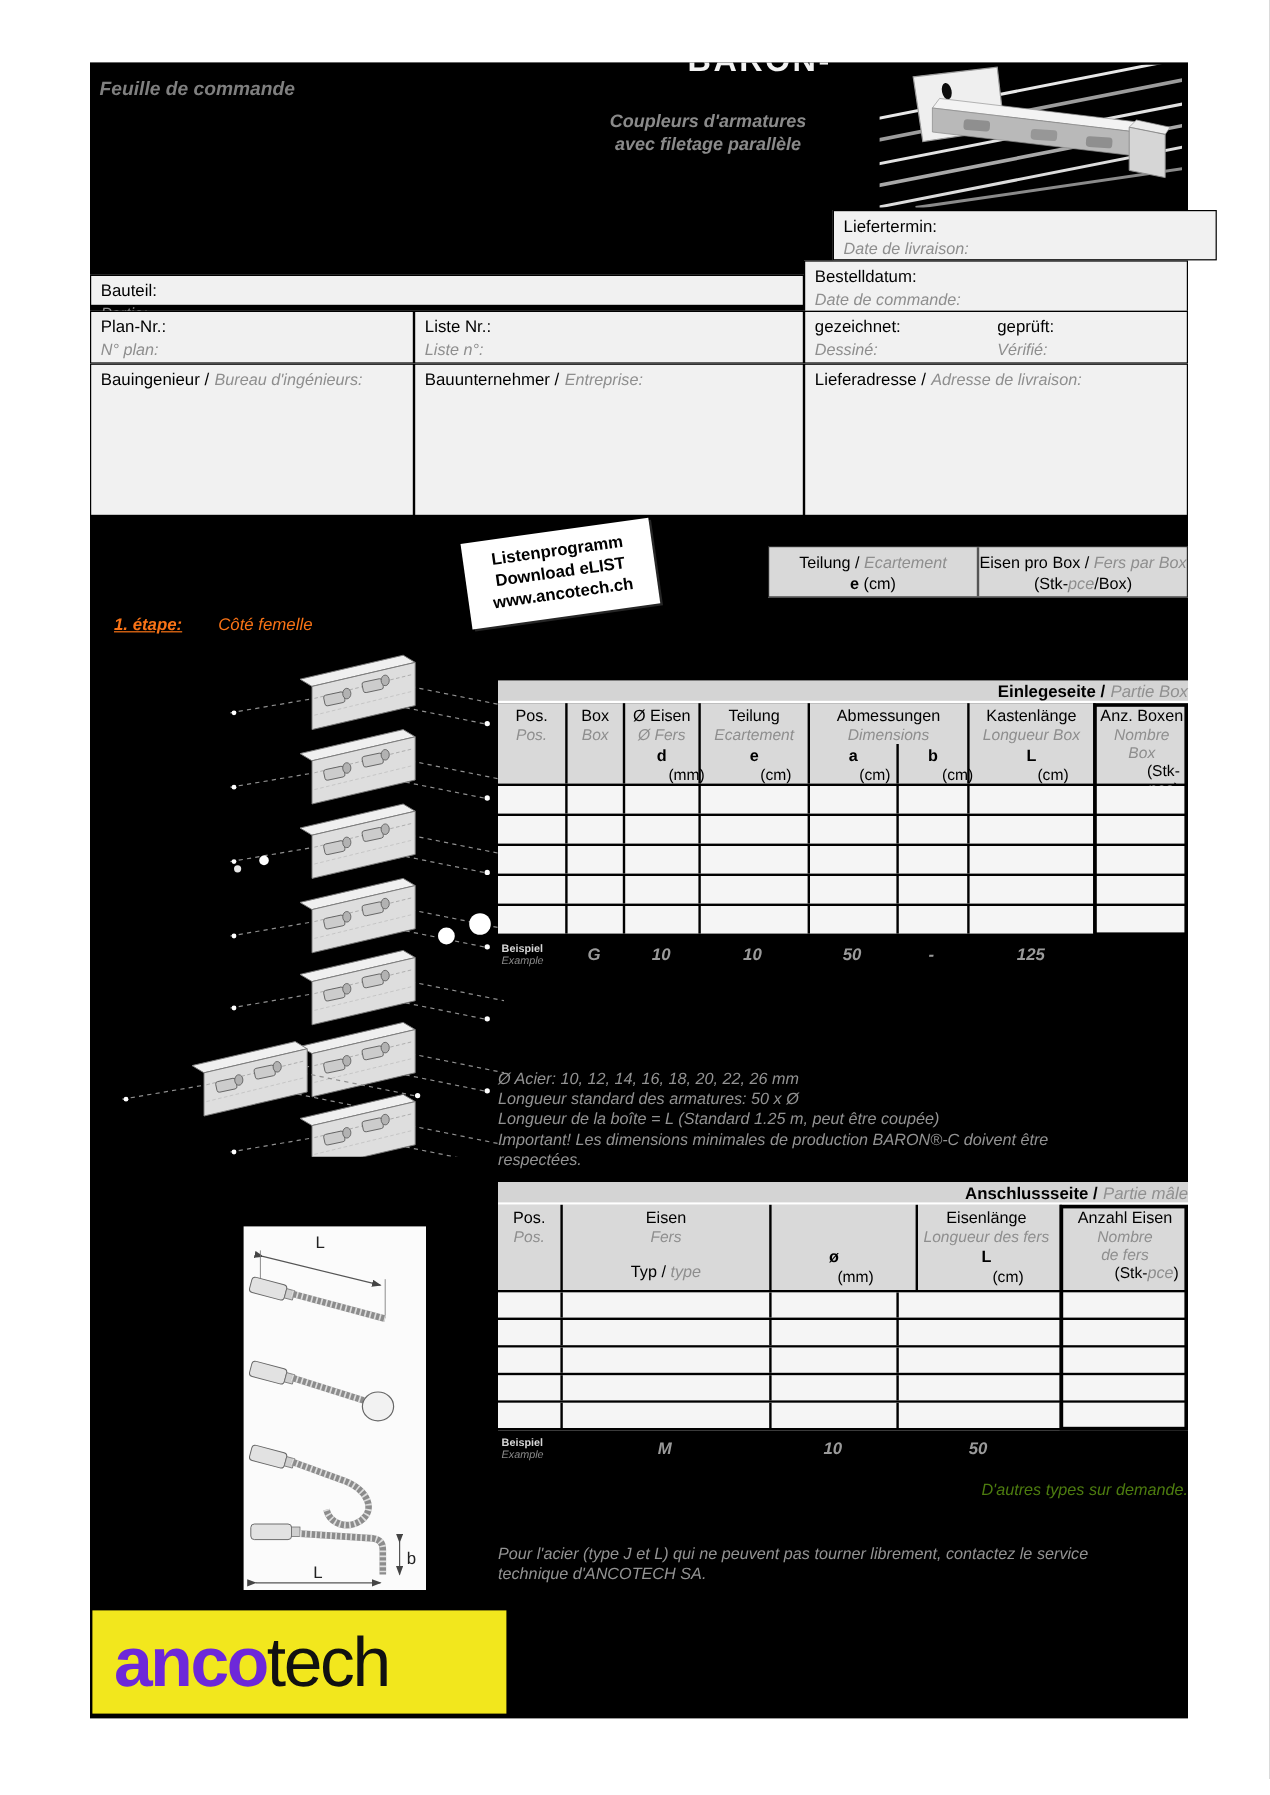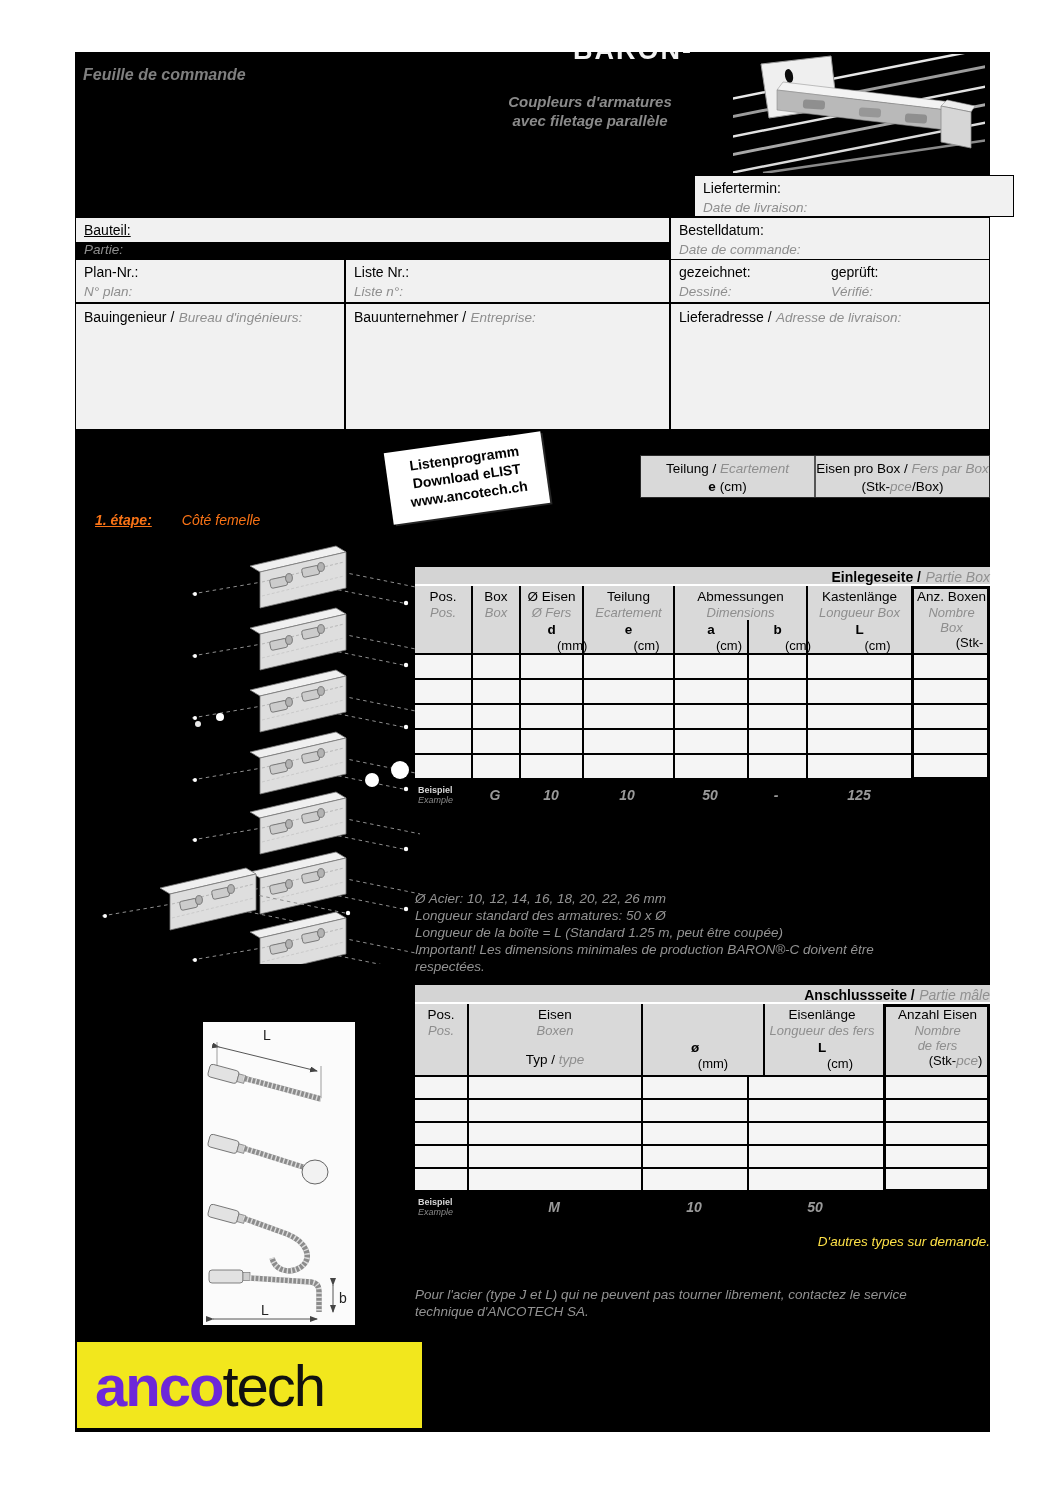--- a/index.html
+++ b/index.html
@@ -45,21 +45,21 @@
   .td{box-sizing:border-box;height:100%;}
   .td + .td{border-left:2px solid #000;}
   .thick{position:absolute;border:3px solid #000;box-sizing:border-box;pointer-events:none;}
   .exrow{position:absolute;left:0;width:100%;}
   .exlab-de{font:700 9px/10px "Liberation Sans",sans-serif;color:#d6d6d6;}
   .exlab-fr{font:italic 400 9px/10px "Liberation Sans",sans-serif;color:#8a8a8a;}
   .exval{position:absolute;top:7px;transform:translateX(-50%);
          font:italic 700 14px "Liberation Sans",sans-serif;color:#9a9a9a;}
   
   .note-line{font:italic 400 13.5px/17px "Liberation Sans",sans-serif;color:#939393;}
-  .right-note{font:italic 400 13.5px "Liberation Sans",sans-serif;color:#fde047;text-align:right;}
+  .right-note{font:italic 400 13.5px "Liberation Sans",sans-serif;color:#4d7c0f;text-align:right;}
   
   .logo{background:#f2e71d;display:flex;align-items:center;padding-left:18px;box-sizing:border-box;}
   .logo .b{font:700 58px "Liberation Sans",sans-serif;color:#6d28d9;letter-spacing:-2px;}
   .logo .t{font:400 58px "Liberation Sans",sans-serif;color:#111;letter-spacing:-2px;}
   
   .dash{stroke:#8f8f8f;stroke-width:1;stroke-dasharray:3.5,3.5;fill:none;}
   svg text{font-family:"Liberation Sans",sans-serif;}
 </style>
 </head>
 <body>
@@ -94,21 +94,21 @@
       <rect x="172" y="60" width="22" height="9" rx="3" fill="#8f8f8f" transform="rotate(4 183 64)"></rect>
       <polygon points="208,52 238,58 242,52 214,46" fill="#ededed" stroke="#999" stroke-width="0.6"></polygon>
       <polygon points="208,52 238,58 238,94 208,88" fill="#d6d6d6" stroke="#8d8d8d" stroke-width="0.8"></polygon>
     </svg>
 
     <div class="fcell" style="left:595px;top:123px;width:320px;height:42px;margin-left:24px;">
       <div class="lab-de">Liefertermin:</div>
       <div class="lab-fr">Date de livraison:</div>
     </div>
 
-    <div class="fcell" style="left:0;top:165px;width:595px;height:26px;text-decoration:underline;">
+    <div class="fcell" style="left:0;top:177px;width:595px;height:26px;">
       <div class="lab-de">Bauteil:</div>
       <div class="lab-fr">Partie:</div>
     </div>
     <div class="fcell" style="left:595px;top:165px;width:320px;height:43px;">
       <div class="lab-de">Bestelldatum:</div>
       <div class="lab-fr">Date de commande:</div>
     </div>
 
     <div class="fcell" style="left:0;top:207px;width:270px;height:44px;">
       <div class="lab-de">Plan-Nr.:</div>
@@ -329,21 +329,21 @@
         <span class="ttl-de">Anschlussseite /</span>
         <span class="ttl-fr">Partie mâle</span>
       </div>
       <div class="thead" style="top:19px;height:73px;">
         <div class="th" style="left:0;width:52px;">
           <div class="l1">Pos.</div>
           <div class="l2">Pos.</div>
         </div>
         <div class="th" style="left:52px;width:174px;">
           <div class="l1">Eisen</div>
-          <div class="l2">Boxen</div>
+          <div class="l2">Fers</div>
           <div class="l1" style="margin-top:14px;"><span>Typ /</span> <span class="inline-fr">type</span></div>
         </div>
         <div class="th" style="left:226px;width:106px;">
           <div class="l3" style="margin-top:36px;">ø</div>
           <div class="l4">(mm)</div>
         </div>
         <div class="th" style="left:348px;width:116px;">
           <div class="l1">Eisenlänge</div>
           <div class="l2">Longueur des fers</div>
           <div class="l3">L</div>

